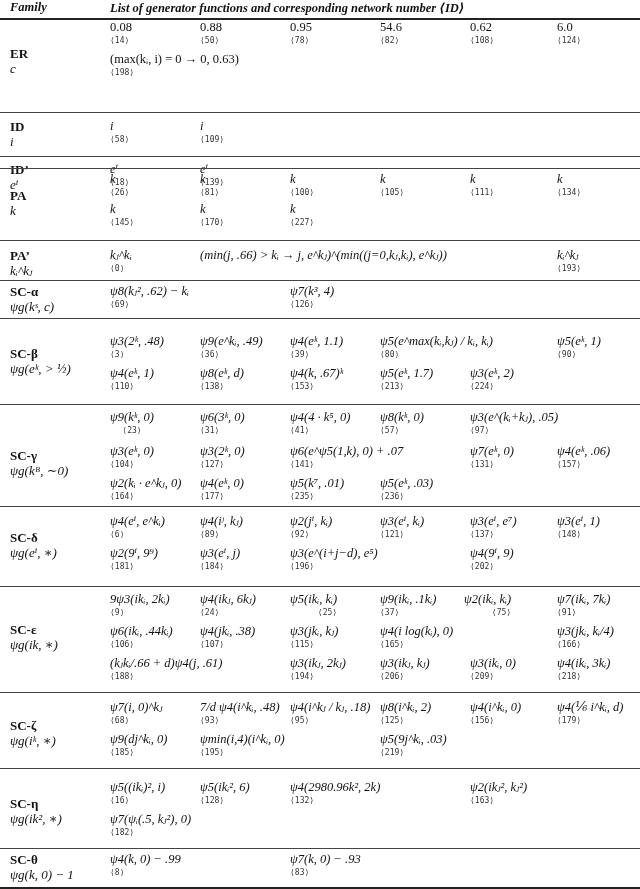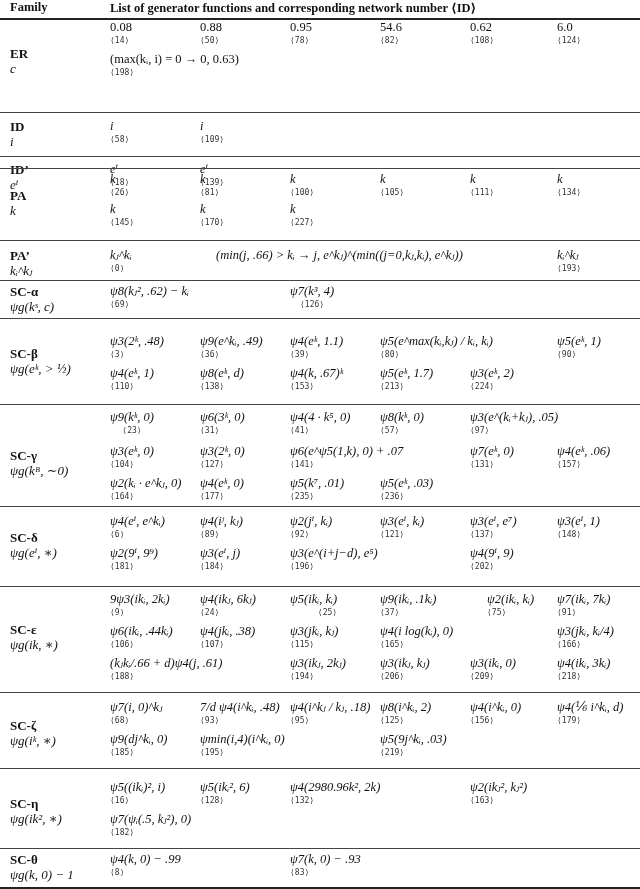--- a/index.html
+++ b/index.html
@@ -1,19 +1,19 @@
 <!DOCTYPE html>
 <html><head>
 <meta charset="utf-8">
 <style>
   html, body { margin:0; padding:0; background:#ffffff; }
   body { width:640px; height:889px; position:relative; overflow:hidden;
          font-family:"Liberation Serif","DejaVu Serif",serif; color:#111; }
   .table { position:absolute; left:0; top:0; width:640px; }
-  .hdr { position:absolute; top:0; height:18px; font-weight:bold; font-size:12.5px; }
+  .hdr { position:absolute; top:0; height:18px; font-style:italic; font-weight:bold; font-size:12.5px; }
   .rule { position:absolute; left:0; width:640px; background:#222; }
   .rule.thick { height:2px; }
   .rule.thin { height:1px; background:#444; }
   .fam { position:absolute; left:10px; font-size:13px; }
   .fam .name { font-weight:bold; display:block; line-height:15px; }
   .fam .gen { font-style:italic; display:block; line-height:15px; }
   .cell { position:absolute; font-size:12.5px; white-space:nowrap; }
   .cell .expr { display:block; font-style:italic; line-height:15px; }
   .cell .expr.num { font-style:normal; }
   .cell .id { display:block; font-family:"DejaVu Sans Mono","Liberation Mono",monospace;
@@ -127,37 +127,37 @@
       </div>
       <div class="rule thin" style="top: 240px;"></div>
       <div class="fam" style="top: 248px;">
         <span class="name">PA’</span>
         <span class="gen">kᵢ^kⱼ</span>
       </div>
       <div class="cell" style="left: 110px; top: 248px;">
         <span class="expr">kⱼ^kᵢ</span>
         <span class="id">⟨0⟩</span>
       </div>
-      <div class="cell" style="left: 216px; top: 248px;">
+      <div class="cell" style="left: 200px; top: 248px;">
         <span class="expr">(min(j, .66) &gt; kᵢ → j, e^kⱼ)^(min((j=0,kⱼ,kᵢ), e^kⱼ))</span>
       </div>
       <div class="cell" style="left: 557px; top: 248px;">
         <span class="expr">kᵢ^kⱼ</span>
         <span class="id">⟨193⟩</span>
       </div>
       <div class="rule thin" style="top: 280px;"></div>
       <div class="fam" style="top: 284px;">
         <span class="name">SC-α</span>
         <span class="gen">ψg(kˢ, c)</span>
       </div>
       <div class="cell" style="left: 110px; top: 284px;">
         <span class="expr">ψ8(kⱼ², .62) − kᵢ</span>
         <span class="id">⟨69⟩</span>
       </div>
-      <div class="cell" style="left: 290px; top: 284px; text-align: center;">
+      <div class="cell" style="left: 290px; top: 284px;">
         <span class="expr">ψ7(k³, 4)</span>
         <span class="id">⟨126⟩</span>
       </div>
       <div class="rule thin" style="top: 318px;"></div>
       <div class="fam" style="top: 346px;">
         <span class="name">SC-β</span>
         <span class="gen">ψg(eᵏ, &gt; ½)</span>
       </div>
       <div class="cell" style="left: 110px; top: 334px;">
         <span class="expr">ψ3(2ᵏ, .48)</span>
@@ -319,21 +319,21 @@
         <span class="id">⟨24⟩</span>
       </div>
       <div class="cell" style="left: 290px; top: 592px; text-align: right;">
         <span class="expr">ψ5(ikᵢ, kᵢ)</span>
         <span class="id">⟨25⟩</span>
       </div>
       <div class="cell" style="left: 380px; top: 592px;">
         <span class="expr">ψ9(ikᵢ, .1kᵢ)</span>
         <span class="id">⟨37⟩</span>
       </div>
-      <div class="cell" style="left: 487px; top: 592px;">
+      <div class="cell" style="left: 464px; top: 592px; text-align: right;">
         <span class="expr">ψ2(ikᵢ, kᵢ)</span>
         <span class="id">⟨75⟩</span>
       </div>
       <div class="cell" style="left: 557px; top: 592px;">
         <span class="expr">ψ7(ikᵢ, 7kᵢ)</span>
         <span class="id">⟨91⟩</span>
       </div>
       <div class="cell" style="left: 110px; top: 624px;">
         <span class="expr">ψ6(ikᵢ, .44kᵢ)</span>
         <span class="id">⟨106⟩</span>

